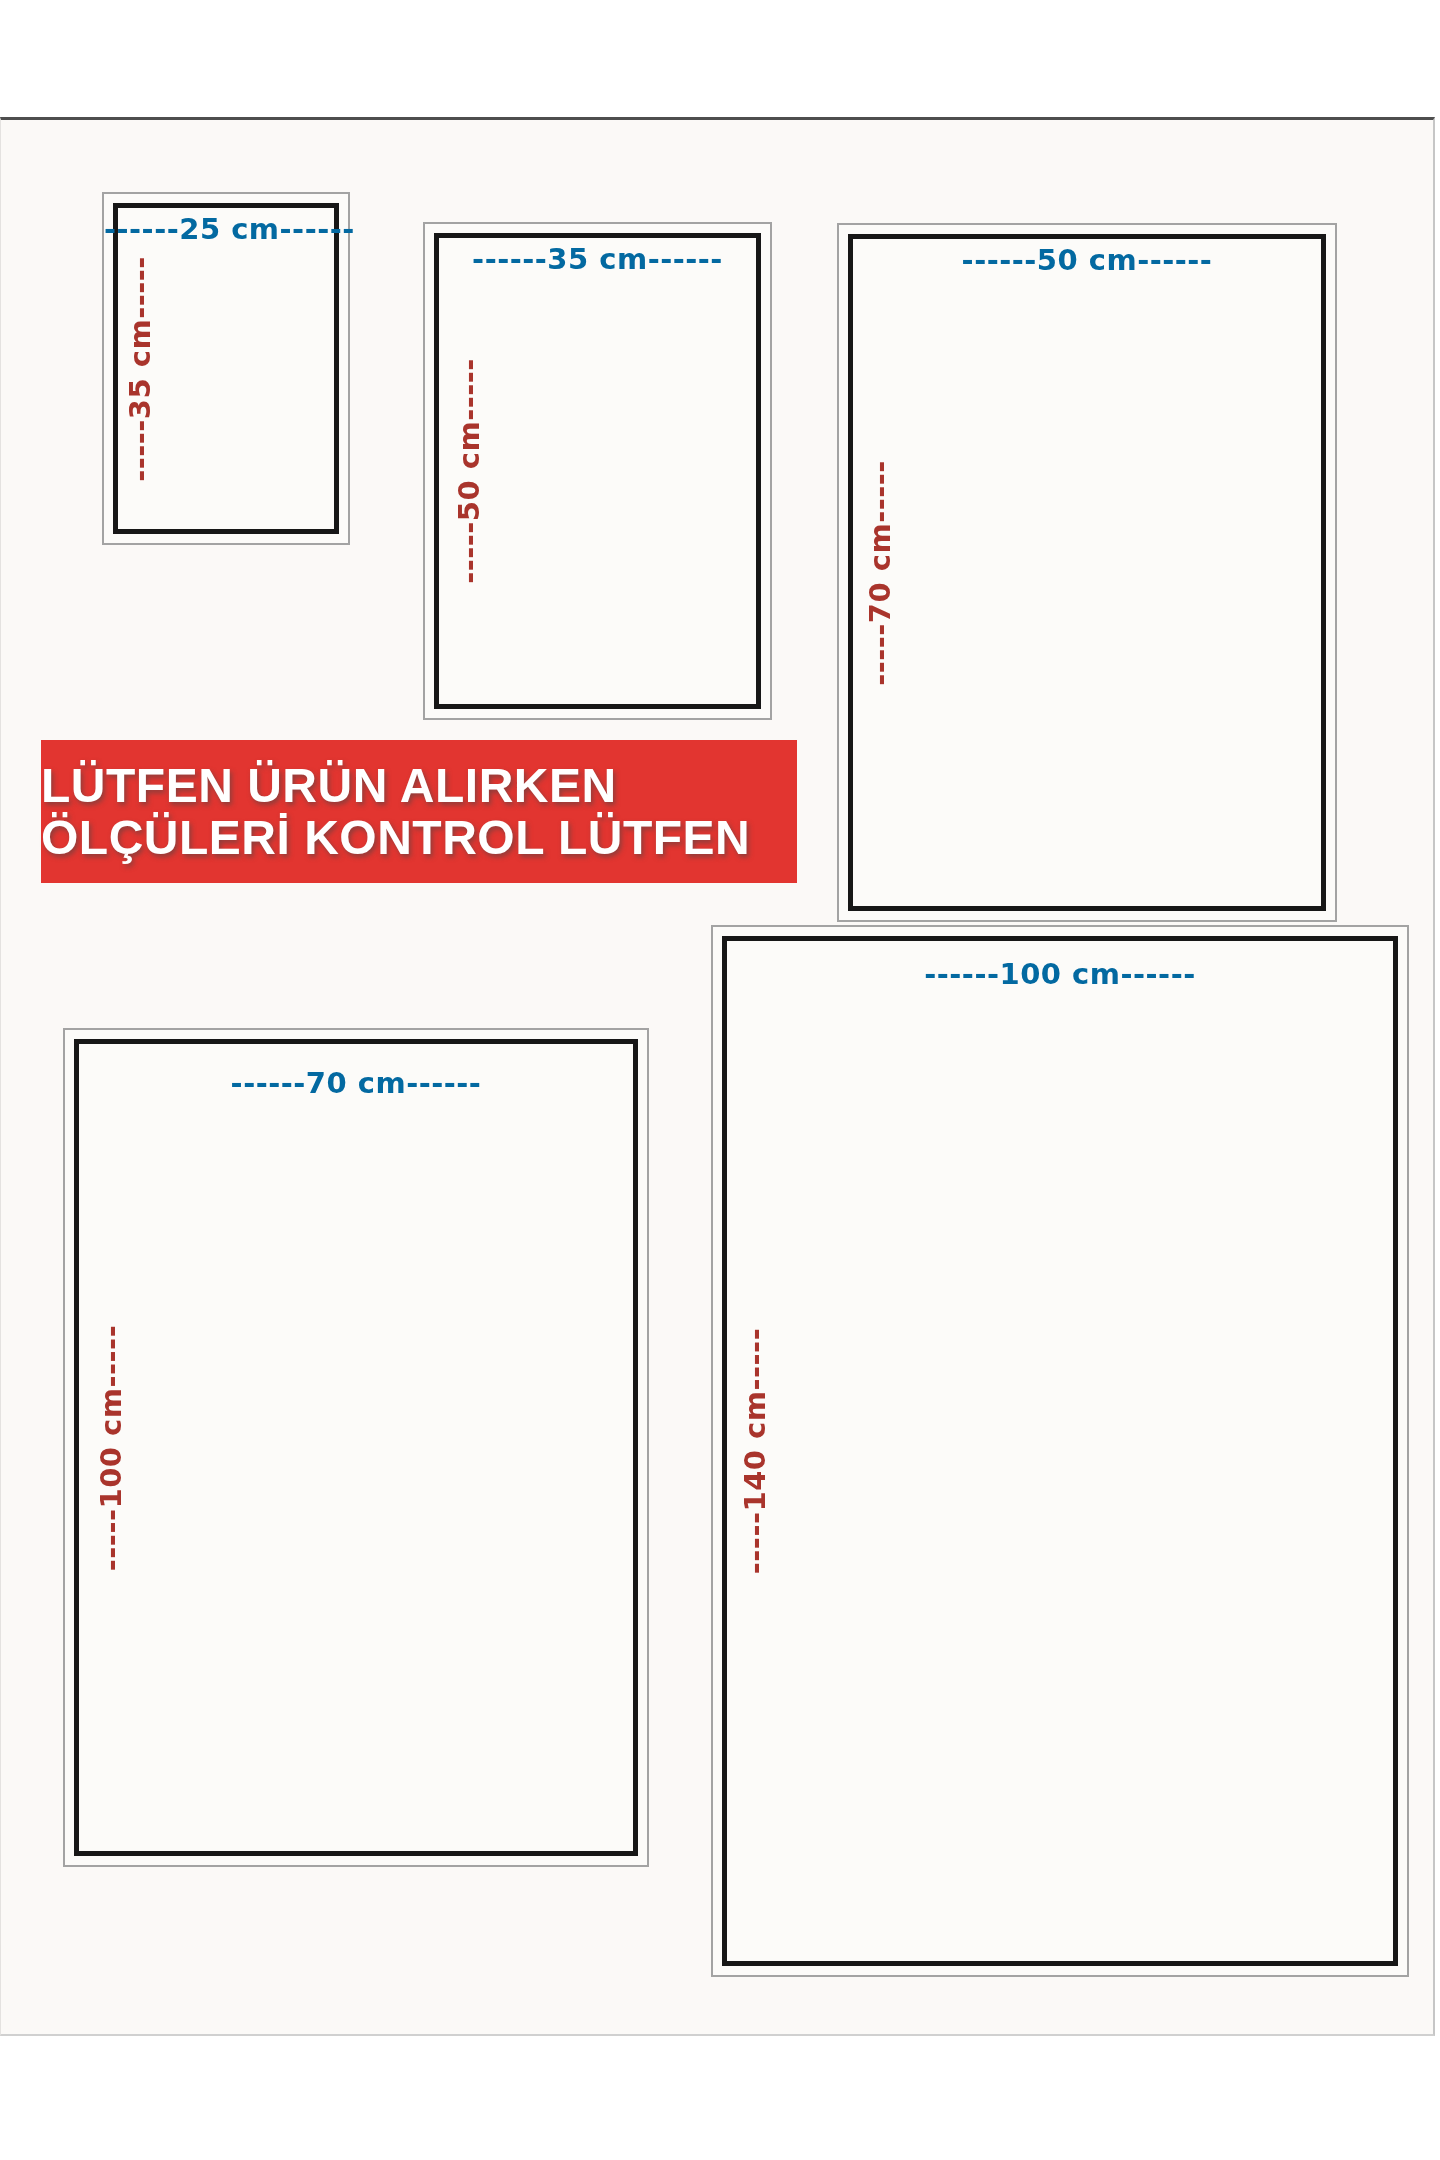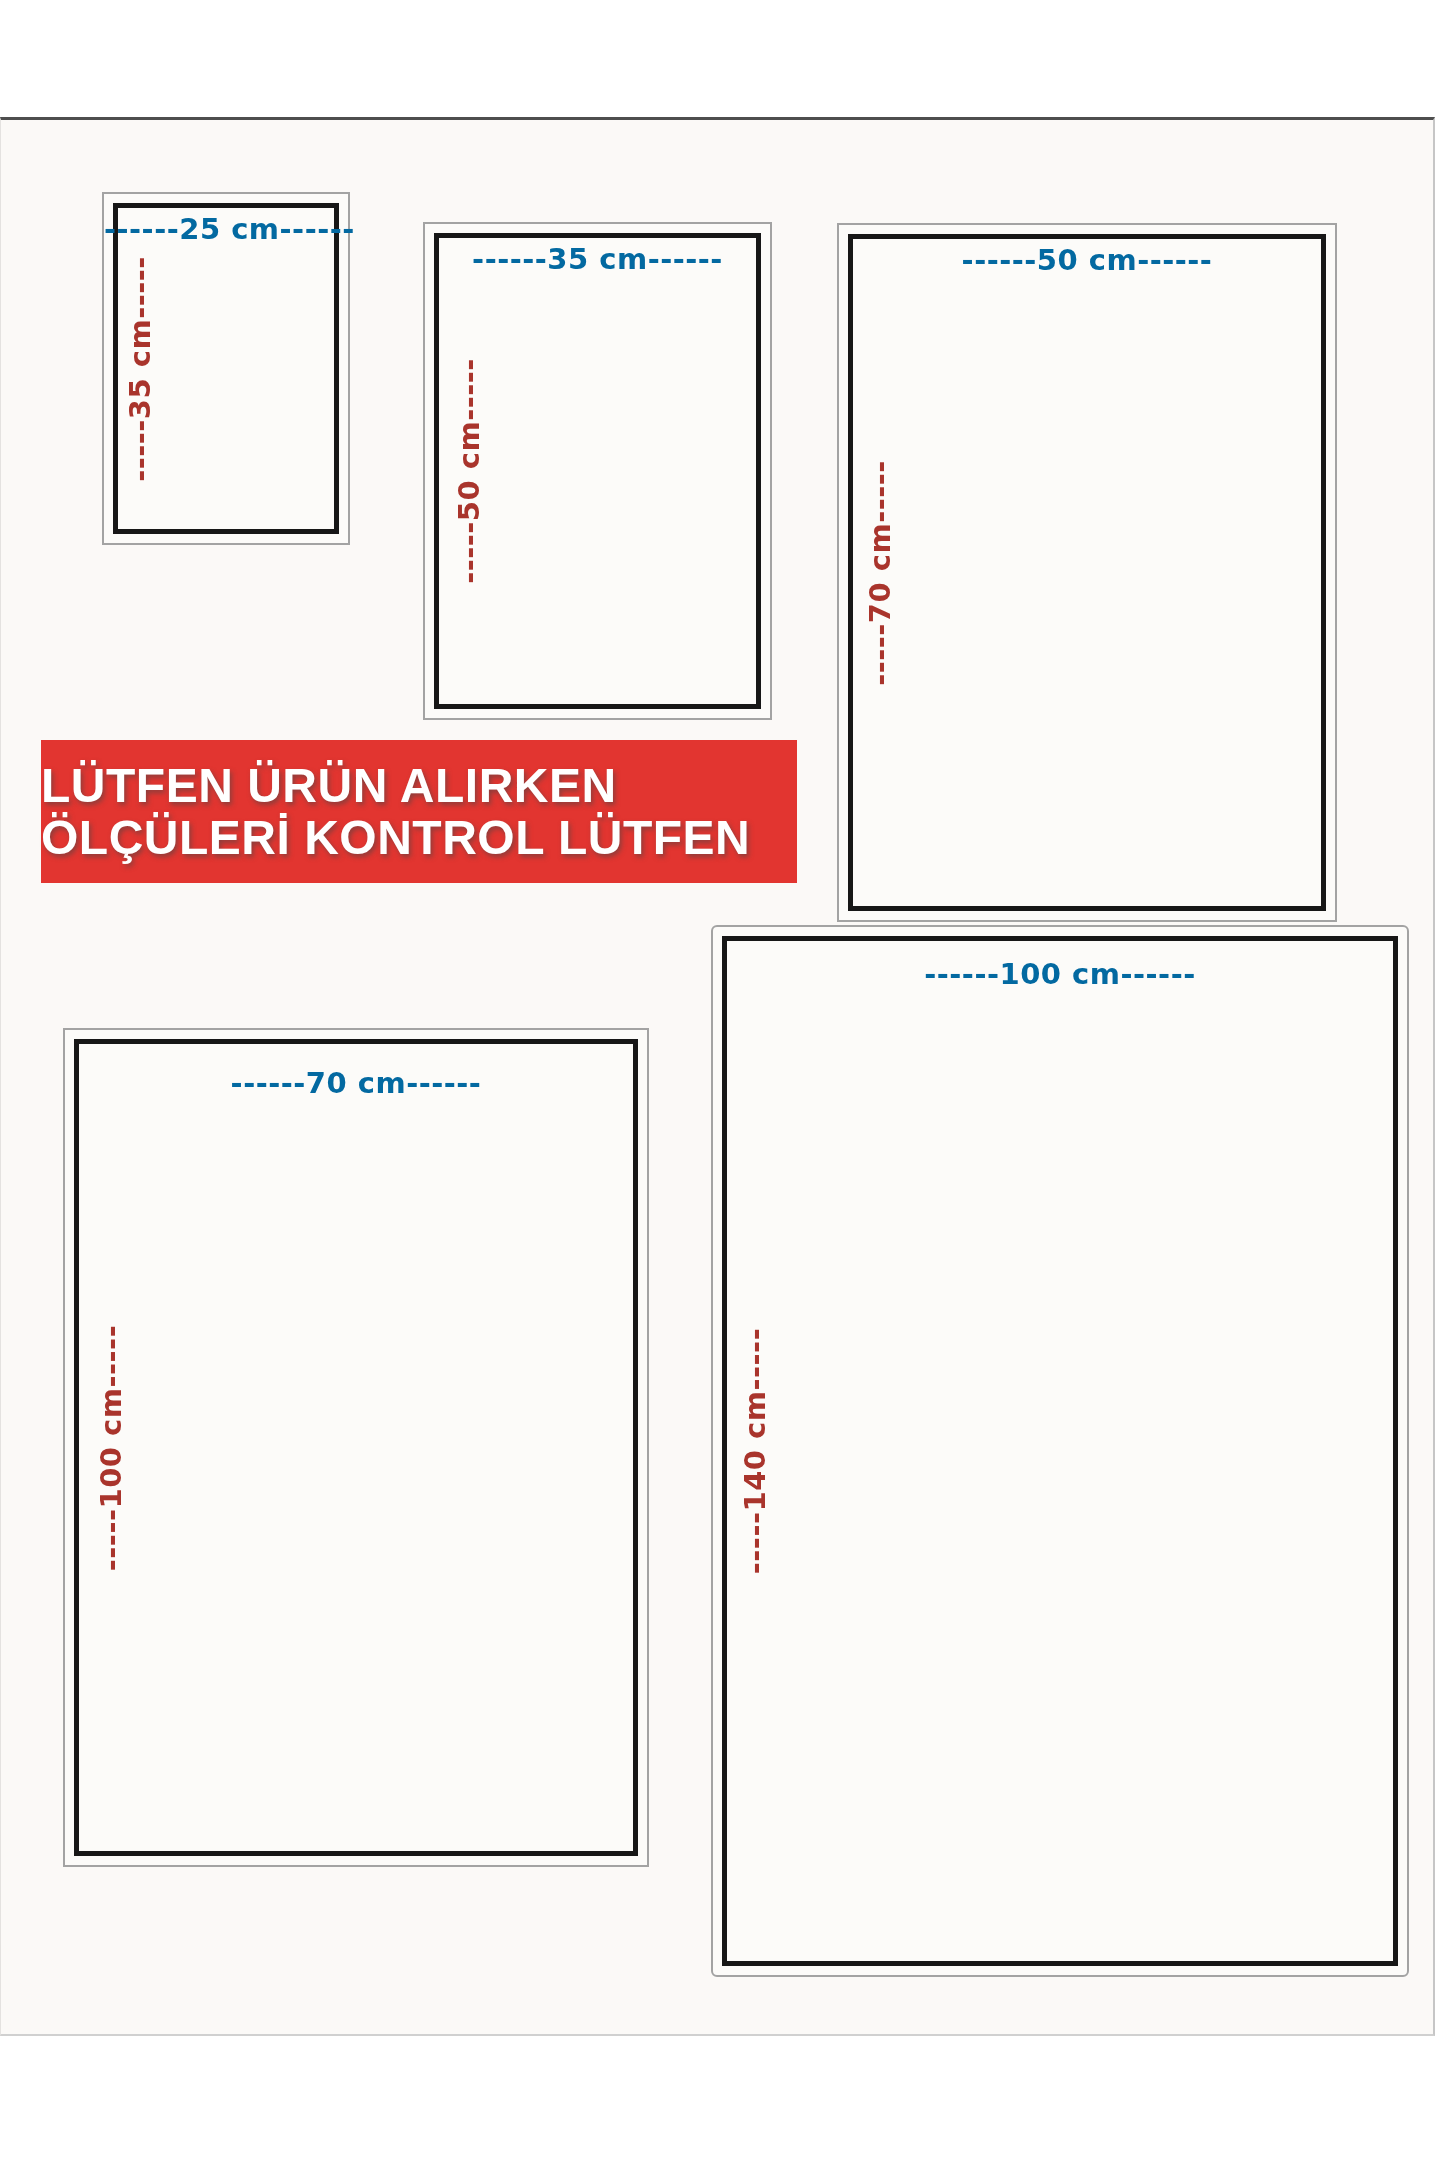--- a/index.html
+++ b/index.html
@@ -52,21 +52,21 @@
     font-weight:bold;
     font-size:29px;
     letter-spacing:0.5px;
     white-space:nowrap;
     transform:translate(-50%,-50%) rotate(-90deg);
   }
   .box-1{left:102px;top:192px;width:248px;height:353px;}
   .box-2{left:423px;top:192px;width:349px;height:498px;margin-top:30px;}
   .box-3{left:837px;top:188px;width:500px;height:699px;margin-top:35px;}
   .box-4{left:63px;top:1028px;width:586px;height:839px;}
-  .box-5{left:711px;top:925px;width:698px;height:1052px;border-radius:6px;}
+  .box-5{left:711px;top:925px;width:698px;height:1052px;}
   .box-1 .w-label,.box-2 .w-label,.box-3 .w-label{top:18px;}
   .box-4 .w-label{top:36px;}
   .box-5 .w-label{top:30px;}
   .box-1 .h-label{left:36px;}
   .box-2 .h-label{left:44px;}
   .box-3 .h-label{left:41px;}
   .box-4 .h-label{left:46px;}
   .box-5 .h-label{left:42px;}
   
   .banner{

